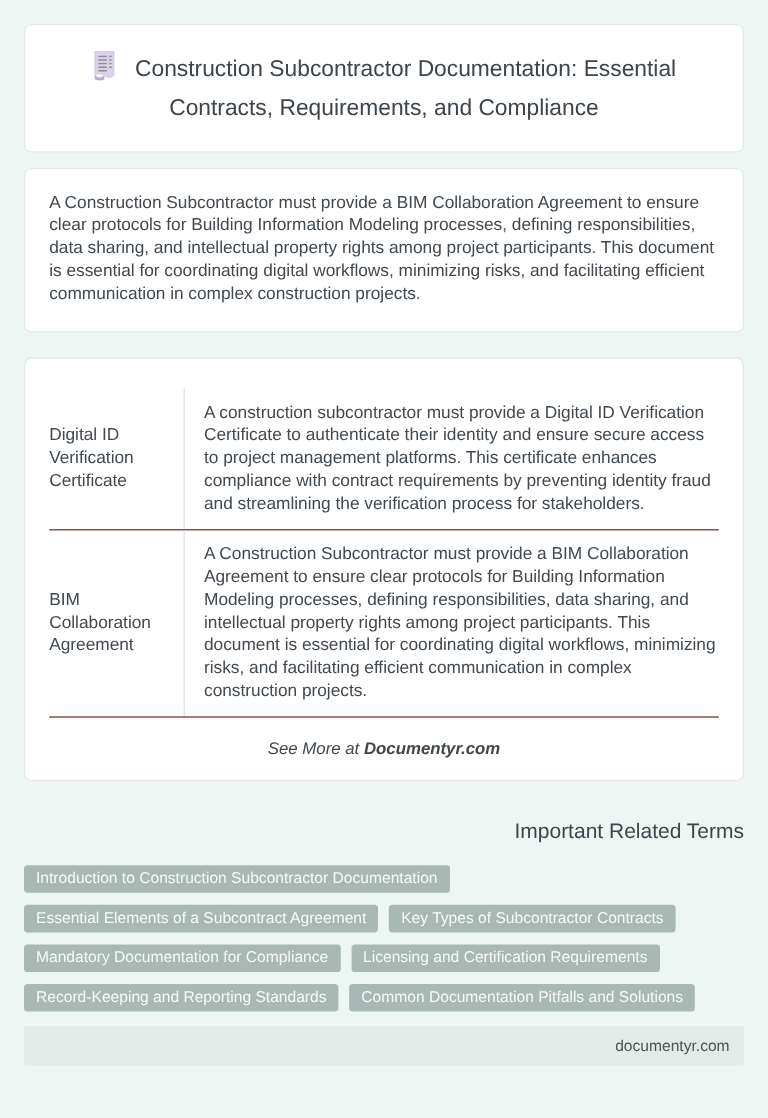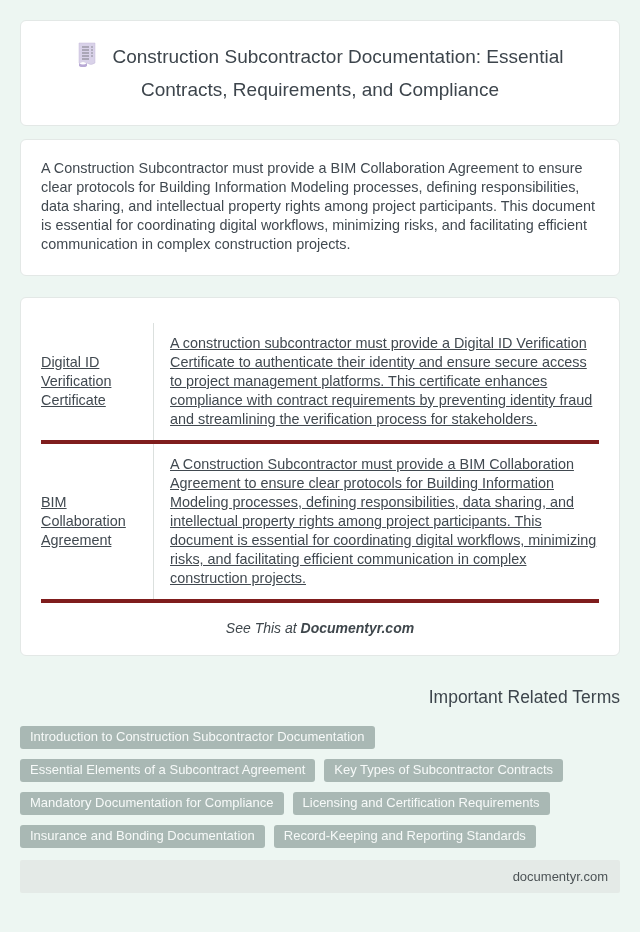--- a/index.html
+++ b/index.html
@@ -51,22 +51,21 @@
   table.doc-table {
     width: 100%;
     border-collapse: collapse;
     font-size: 14.4px;
     line-height: 19px;
     color: #414950;
   }
   table.doc-table td {
     vertical-align: middle;
     padding: 11px 0;
-    border-bottom: 4px solid #7f1d1d;
-    text-decoration: underline;
+    border-bottom: 1px solid #7f1d1d;
   }
   td.term-cell {
     width: 100px;
     padding-right: 12px !important;
     border-right: 1px solid #dbe0de;
   }
   td.desc-cell {
     padding-left: 16px !important;
   }
   .see-more {
@@ -154,33 +153,33 @@
           <td class="term-cell">Digital ID Verification Certificate</td>
           <td class="desc-cell">A construction subcontractor must provide a Digital ID Verification Certificate to authenticate their identity and ensure secure access to project management platforms. This certificate enhances compliance with contract requirements by preventing identity fraud and streamlining the verification process for stakeholders.</td>
         </tr>
         <tr>
           <td class="term-cell">BIM Collaboration Agreement</td>
           <td class="desc-cell">A Construction Subcontractor must provide a BIM Collaboration Agreement to ensure clear protocols for Building Information Modeling processes, defining responsibilities, data sharing, and intellectual property rights among project participants. This document is essential for coordinating digital workflows, minimizing risks, and facilitating efficient communication in complex construction projects.</td>
         </tr>
       </tbody>
     </table>
     <div class="see-more">
-      <span>See This at </span><span class="brand">Documentyr.com</span>
+      <span>See More at </span><span class="brand">Documentyr.com</span>
     </div>
   </div>
 
   <div class="terms-heading">Important Related Terms</div>
 
   <div class="tags">
     <span class="tag">Introduction to Construction Subcontractor Documentation</span>
     <span class="tag">Essential Elements of a Subcontract Agreement</span>
     <span class="tag">Key Types of Subcontractor Contracts</span>
     <span class="tag">Mandatory Documentation for Compliance</span>
     <span class="tag">Licensing and Certification Requirements</span>
-    <span class="tag">Insurance and Bonding Documentation</span>
     <span class="tag">Record-Keeping and Reporting Standards</span>
+    <span class="tag">Common Documentation Pitfalls and Solutions</span>
   </div>
 
   <div class="footer-bar">
     <span>documentyr.com</span>
   </div>
 
 </div>
 
 </body></html>

